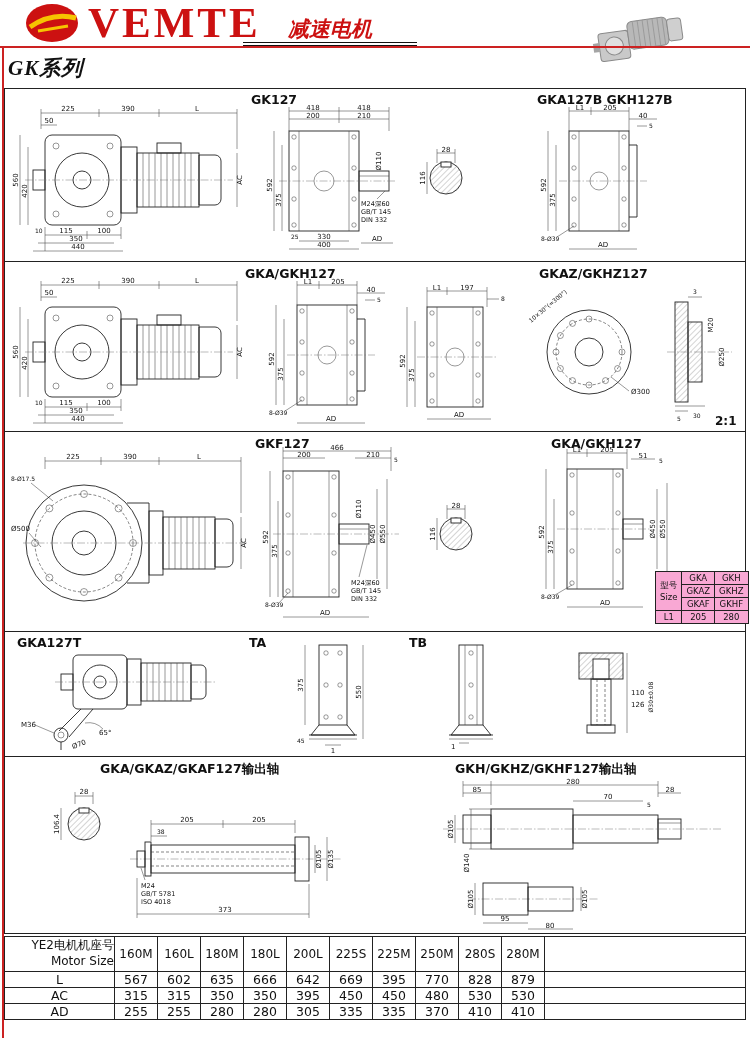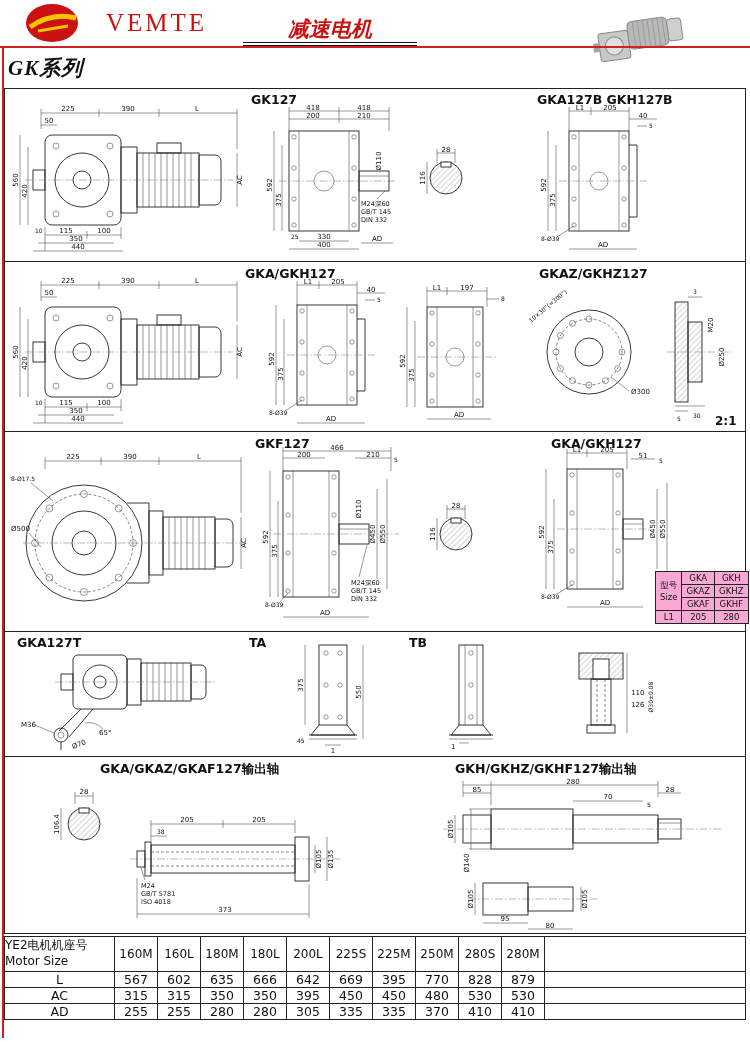--- a/index.html
+++ b/index.html
@@ -1,22 +1,22 @@
 <!DOCTYPE html>
 <html><head>
 <meta charset="utf-8">
 <style>
   *{margin:0;padding:0;box-sizing:border-box}
   body{background:#ddd}
   .page{position:relative;width:750px;height:1043px;background:#fff;margin:0 auto;
         font-family:"DejaVu Sans",sans-serif;color:#111;overflow:hidden}
   
   .brand{position:absolute;left:24px;top:2px;display:flex;align-items:center}
-  .brand-name{font-family:"Liberation Serif",serif;font-weight:normal;font-size:25px;
-              color:#c11;letter-spacing:3px;margin-left:24px;line-height:40px}
+  .brand-name{font-family:"Liberation Serif",serif;font-weight:bold;font-size:43px;
+              color:#c11;letter-spacing:3px;margin-left:6px;line-height:40px}
   .doc-title{position:absolute;left:240px;top:15px;width:180px;text-align:center;
              font-family:Liberation Serif, serif;font-style:italic;font-weight:bold;
              font-size:21px;color:#c11}
   .title-ul{position:absolute;left:243px;width:174px;border-top:1.5px solid #111;height:0}
   .red-rule{position:absolute;left:0;top:46px;width:750px;height:2px;background:#c22}
   .red-edge{position:absolute;left:2px;top:46px;width:2px;height:992px;background:#c22}
   .photo{position:absolute;left:592px;top:4px}
   .series{position:absolute;left:8px;top:54px;font-family:"Liberation Serif",serif;
           font-style:italic;font-weight:bold;font-size:21px;letter-spacing:1px}
   
@@ -37,21 +37,21 @@
   .big{font-size:12px;font-weight:700;fill:#111}
   
   .size-tbl{position:absolute;left:650px;top:482px;border-collapse:collapse;background:#f9a8d4}
   .size-tbl td{border:1px solid #222;font-size:8.5px;text-align:center;padding:0 4px;height:13px}
   
   .motor-tbl{position:absolute;left:4px;top:936px;width:742px;border-collapse:collapse;
              table-layout:fixed;color:#111}
   .motor-tbl th,.motor-tbl td{border:1px solid #222;text-align:center;padding:0;font-weight:400}
   .motor-tbl .hd th{height:35px;font-size:12px}
   .motor-tbl td{height:16px;font-size:12.5px}
-  .motor-tbl .first{text-align:left;line-height:1.3}
+  .motor-tbl .first{text-align:right;line-height:1.3}
 </style>
 </head>
 <body>
 
 <svg width="0" height="0" style="position:absolute">
   <defs>
     <pattern id="hx" width="4" height="4" patternUnits="userSpaceOnUse" patternTransform="rotate(45)">
       <line x1="0" y1="0" x2="0" y2="4" stroke="#555" stroke-width="0.5"></line>
     </pattern>
   </defs>

